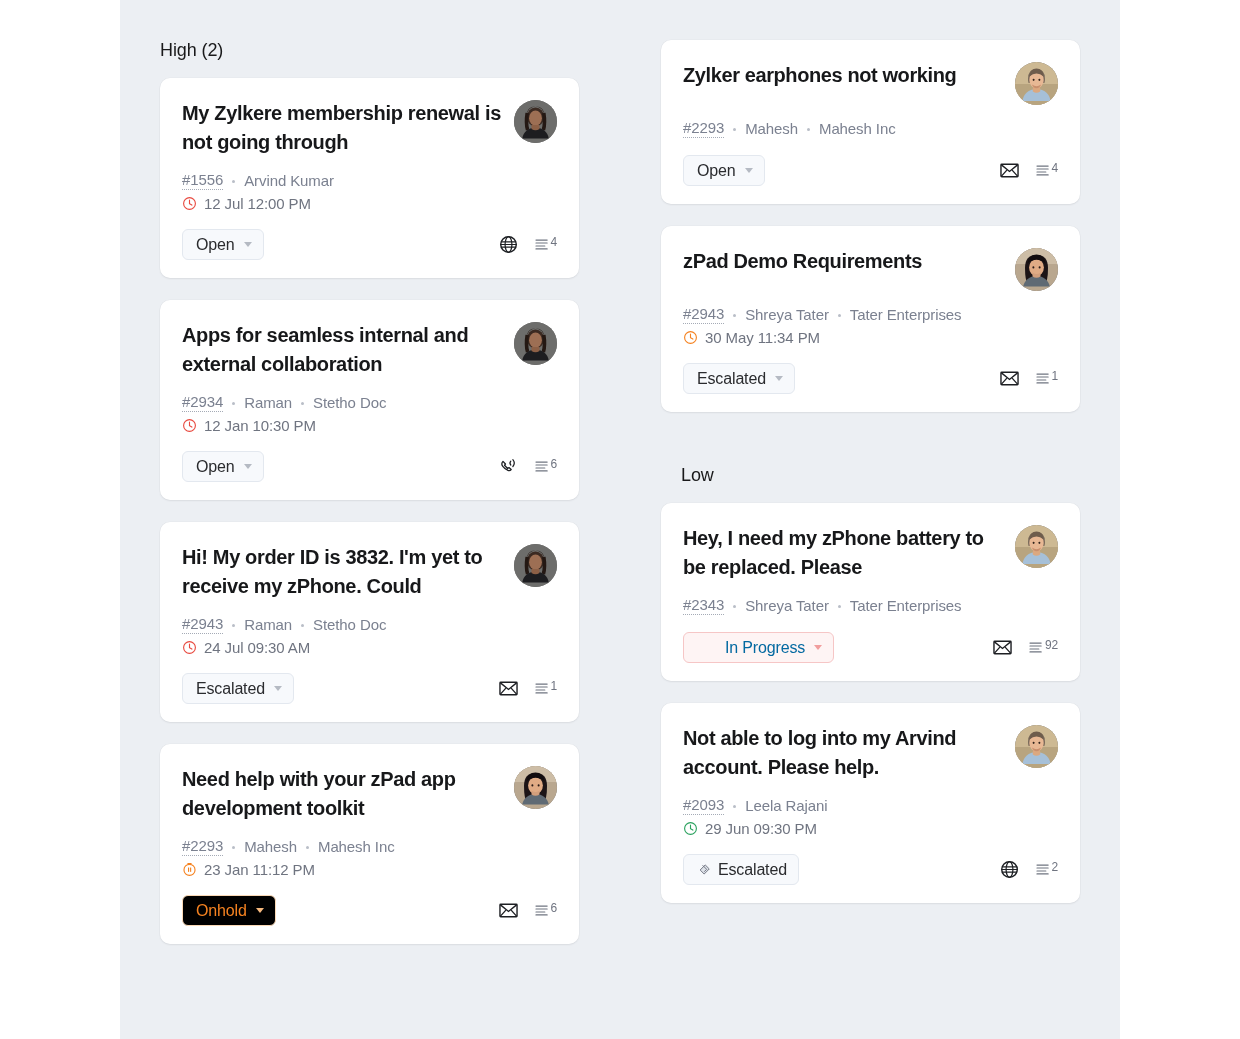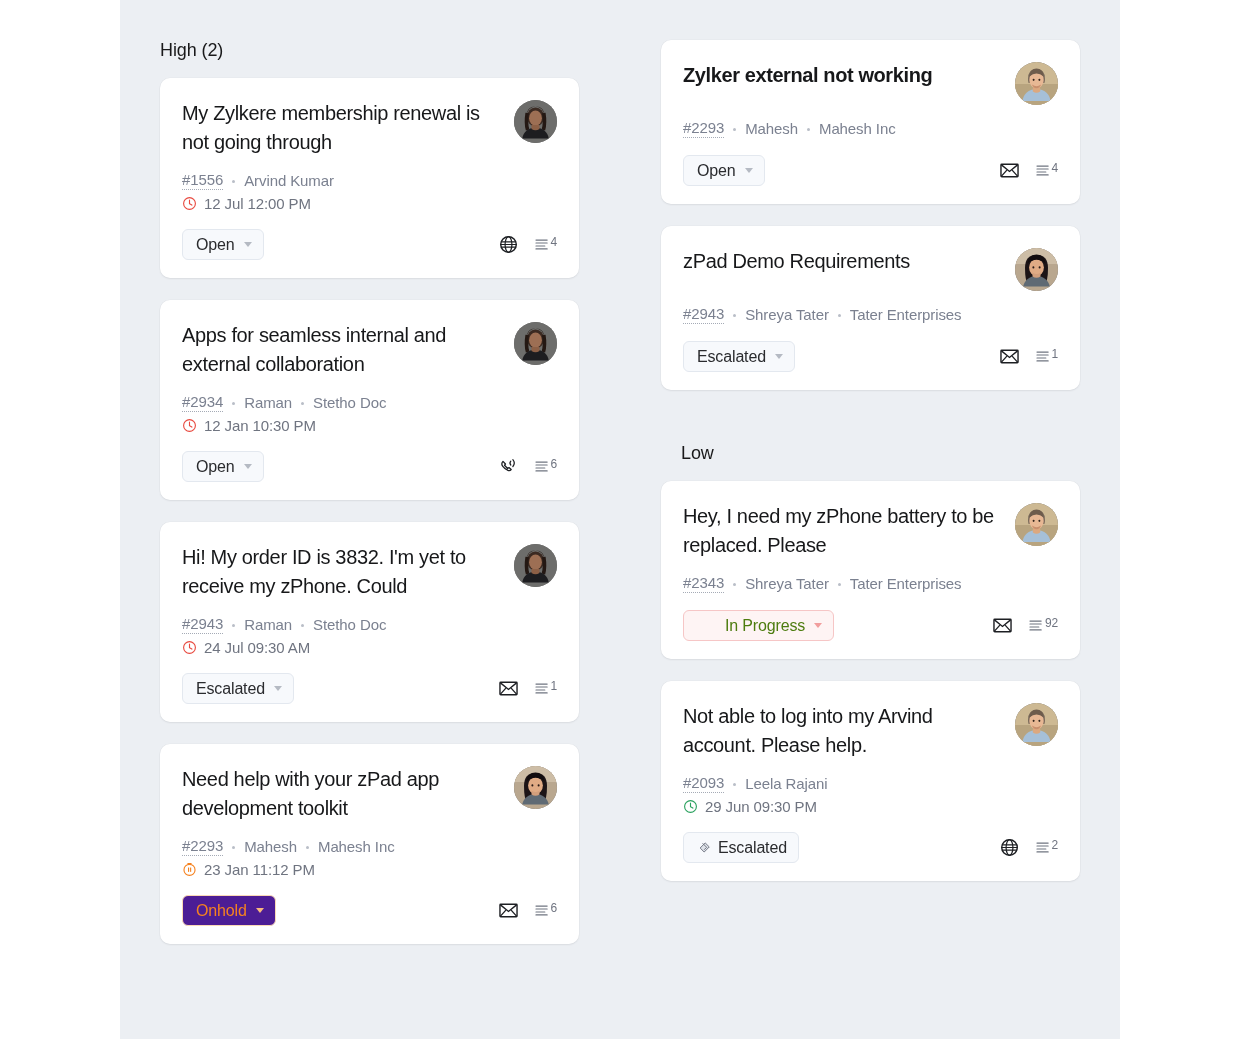--- a/index.html
+++ b/index.html
@@ -41,21 +41,21 @@
     padding:20px 22px 18px 22px;
     margin-bottom:22px;
     box-sizing:border-box;
     position:relative;
   }
   .card-top{display:flex;align-items:flex-start;justify-content:space-between;gap:10px;}
   .title{
     font-size:20px;
     line-height:29px;
     color:#17181a;
-    font-weight:400;
+    font-weight:700;
     letter-spacing:-0.35px;
     flex:1;
     margin:0;
     padding-top:1px;
   }
   .title.bold{font-weight:700;letter-spacing:-0.4px;}
   .avatar{
     width:43px;height:43px;border-radius:50%;
     flex:0 0 43px;
     background:#6b6b6b;
@@ -119,23 +119,23 @@
     box-sizing:border-box;
     cursor:pointer;
   }
   .status .caret{
     width:0;height:0;
     border-left:4.5px solid transparent;
     border-right:4.5px solid transparent;
     border-top:5px solid #b5bac3;
     margin-left:2px;
   }
-  .status.onhold{background:#4c1d95;border-color:#fbd9b6;color:#f58220;}
+  .status.onhold{background:#000000;border-color:#fbd9b6;color:#f58220;}
   .status.onhold .caret{border-top-color:#f7b97e;}
-  .status.inprogress{background:#fef4f4;border-color:#f6c6c6;color:#4d7c0f;padding-left:41px;}
+  .status.inprogress{background:#fef4f4;border-color:#f6c6c6;color:#0369a1;padding-left:41px;}
   .status.inprogress .caret{border-top-color:#f19d9d;}
   .status .tagicon{display:block;}
 
   .card-icons{display:flex;align-items:center;gap:17px;}
   .icon-btn{display:flex;align-items:flex-start;cursor:pointer;}
   .icon-btn svg{display:block;}
   .thread{
     display:flex;align-items:flex-start;gap:1px;cursor:pointer;
   }
   .thread .count{
@@ -352,21 +352,21 @@
                 </svg>
                 <span class="count">6</span>
               </span>
             </div>
           </div>
         </div>
       </div>
       <div class="column">
         <div class="card">
           <div class="card-top">
-            <div class="title bold">Zylker external not working</div>
+            <div class="title bold">Zylker earphones not working</div>
             <div class="avatar">
               <svg viewBox="0 0 43 43">
                 <rect width="43" height="43" fill="#cdb993"></rect>
                 <rect x="0" y="22" width="43" height="21" fill="#b8a47f"></rect>
                 <path d="M13 17 q0 -10 8.5 -10 q8.5 0 8.5 10 q0 2 -0.6 4 H13.6 q-0.6 -2 -0.6 -4z" fill="#7a6a5b"></path>
                 <ellipse cx="21.5" cy="18" rx="7.2" ry="8.4" fill="#e8b894"></ellipse>
                 <path d="M14.3 14.5 q7.2 -6 14.4 0 q-0.6 -8 -7.2 -8 q-6.6 0 -7.2 8z" fill="#6e5c4c"></path>
                 <path d="M21.5 27 c8 0 13.3 5 14 12 H7.5 c0.7 -7 6 -12 14 -12z" fill="#a6c0d8"></path>
                 <path d="M17.8 25.5 h7.4 v4 q-3.7 2.4 -7.4 0z" fill="#dca87f"></path>
                 <path d="M17 22.6 q4.5 3.4 9 0 q-1 3.6 -4.5 3.6 q-3.5 0 -4.5 -3.6z" fill="#c98f6d"></path>
@@ -421,20 +421,27 @@
               </svg>
             </div>
           </div>
           <div class="meta">
             <span class="ticket-id">#2943</span>
             <span class="dot"></span>
             <span>Shreya Tater</span>
             <span class="dot"></span>
             <span>Tater Enterprises</span>
           </div>
+          <div class="timeline">
+            <svg width="15" height="15" viewBox="0 0 16 16">
+              <circle cx="8" cy="8" r="6.3" fill="none" stroke="#f58220" stroke-width="1.2"></circle>
+              <path d="M8 4.4V8.2L10.5 9.7" fill="none" stroke="#f58220" stroke-width="1.2" stroke-linecap="round"></path>
+            </svg>
+            <span>30 May 11:34 PM</span>
+          </div>
           <div class="card-bottom">
             <div class="status ">
               <span>Escalated</span>
               <span class="caret"></span>
             </div>
             <div class="card-icons">
               <span class="icon-btn">
                 <svg width="19" height="15" viewBox="0 0 20 16">
                   <rect x="0.9" y="1.4" width="18.2" height="13.2" rx="0.8" fill="none" stroke="#1d1f23" stroke-width="1.5"></rect>
                   <path d="M1.4 2 L10 9 L18.6 2" fill="none" stroke="#1d1f23" stroke-width="1.5"></path>

